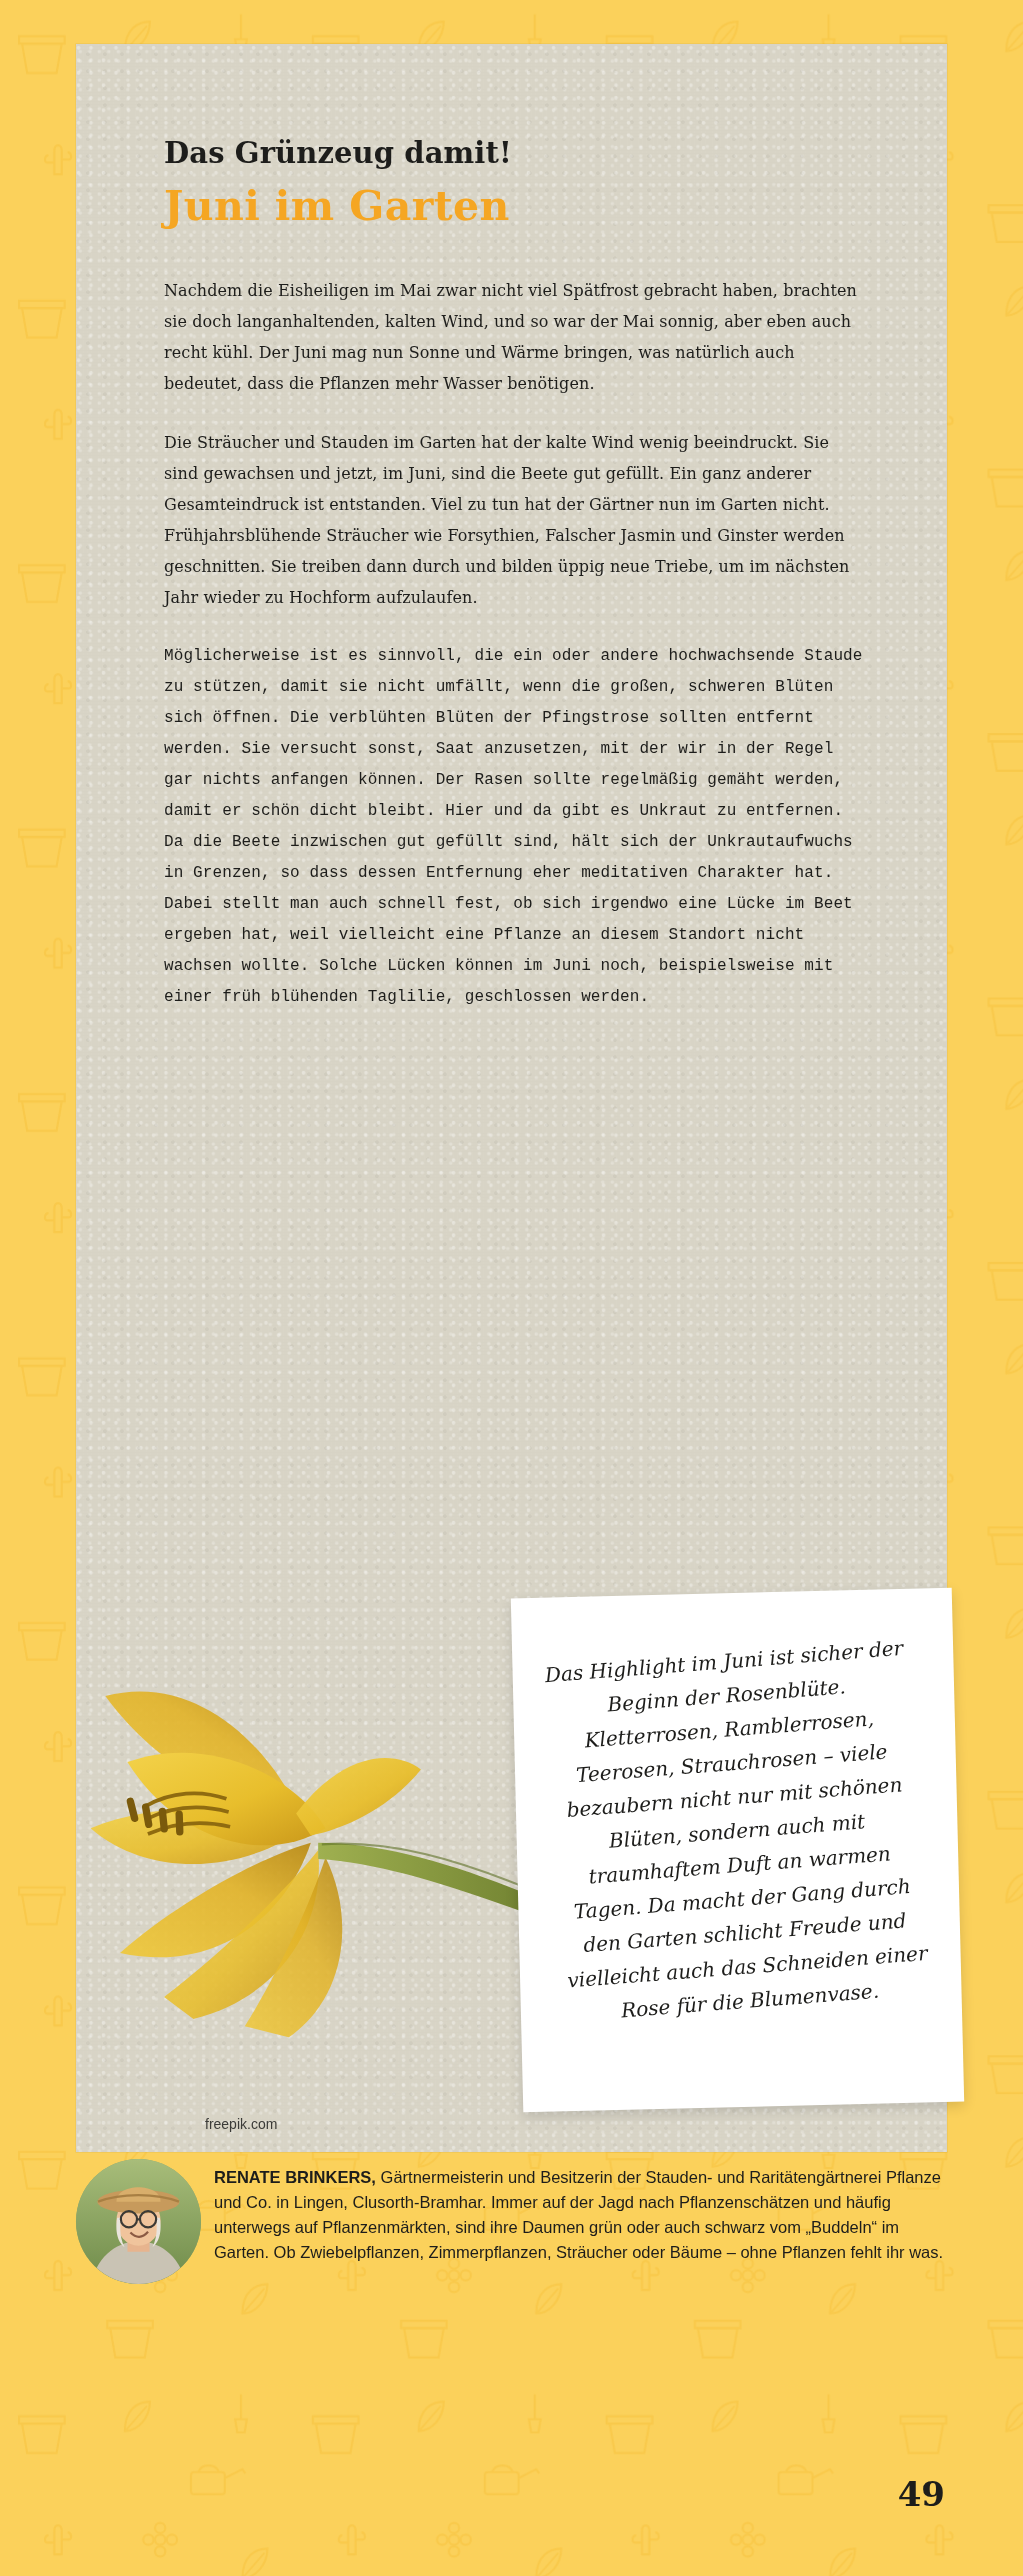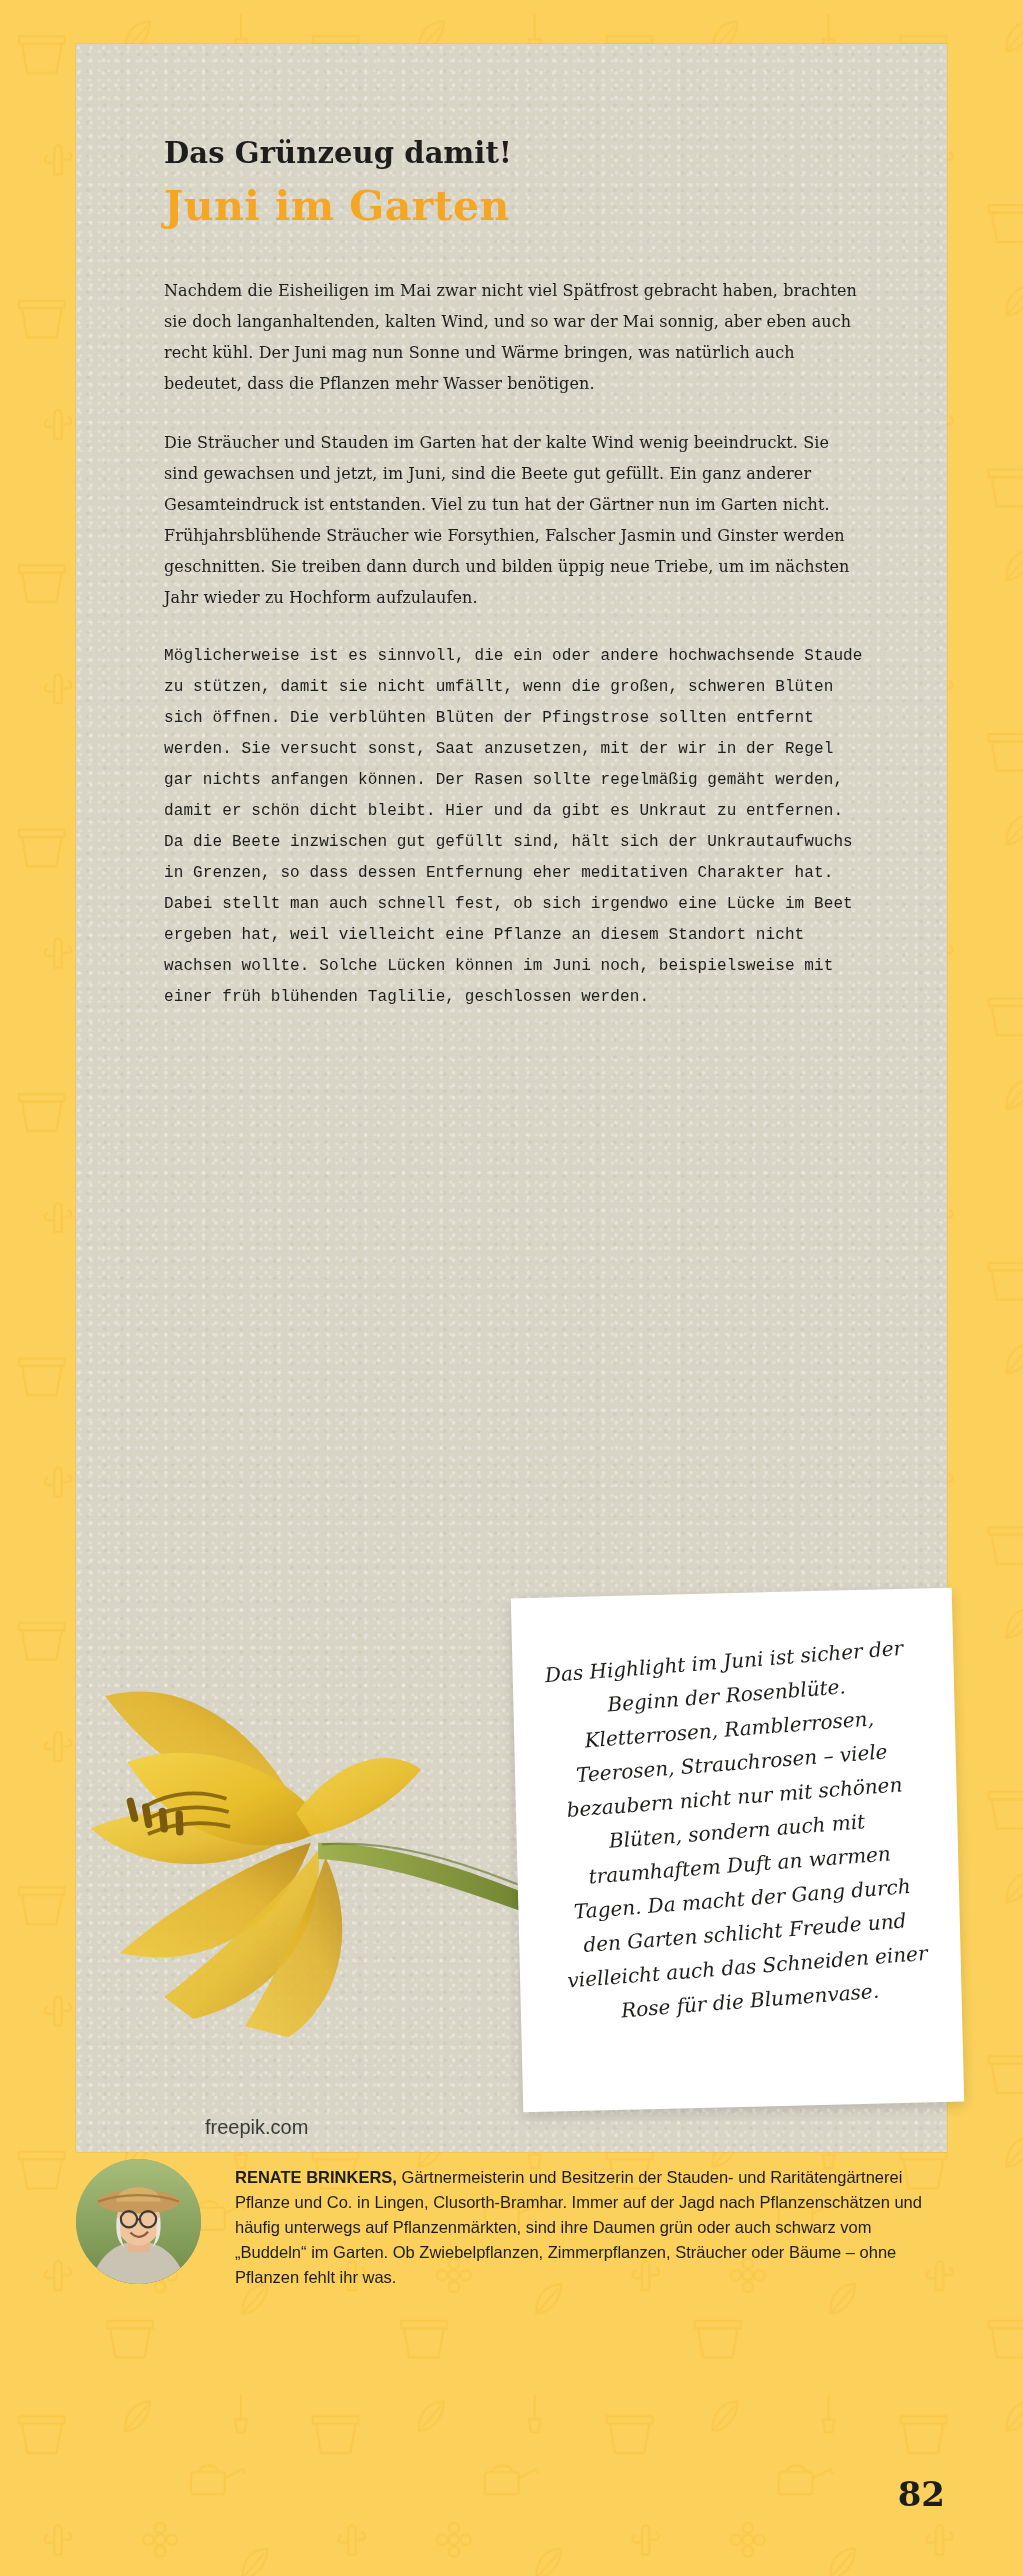--- a/index.html
+++ b/index.html
@@ -109,33 +109,33 @@
     text-align: center;
     transform: rotate(-3deg);
   }
 
   
   .credit {
     position: absolute;
     left: 129px;
     top: 2072px;
     font-family: "Liberation Sans", sans-serif;
-    font-size: 20px;
+    font-size: 14px;
     color: #3B3B38;
   }
 
   
   .bio {
     position: absolute;
     left: 76px;
     top: 2159px;
     width: 871px;
     display: flex;
     align-items: flex-start;
-    gap: 34px;
+    gap: 13px;
   }
   .bio-photo {
     width: 125px;
     height: 125px;
     border-radius: 50%;
     overflow: hidden;
     flex: 0 0 auto;
     background: #8fa36b;
     position: relative;
   }
@@ -313,14 +313,14 @@
 
       <path d="M74 100 C82 108 90 108 98 99" fill="none" stroke="#8B5A43" stroke-width="3"></path>
     </svg>
   </div>
   <div class="bio-text">
     <span class="who">RENATE BRINKERS,</span>
     <span>Gärtnermeisterin und Besitzerin der Stauden- und Raritätengärtnerei Pflanze und Co. in Lingen, Clusorth-Bramhar. Immer auf der Jagd nach Pflanzenschätzen und häufig unterwegs auf Pflanzenmärkten, sind ihre Daumen grün oder auch schwarz vom „Buddeln“ im Garten. Ob Zwiebelpflanzen, Zimmerpflanzen, Sträucher oder Bäume – ohne Pflanzen fehlt ihr was.</span>
   </div>
 </div>
 
-<div class="page-number">82</div>
+<div class="page-number">49</div>
 
 
 </body></html>

